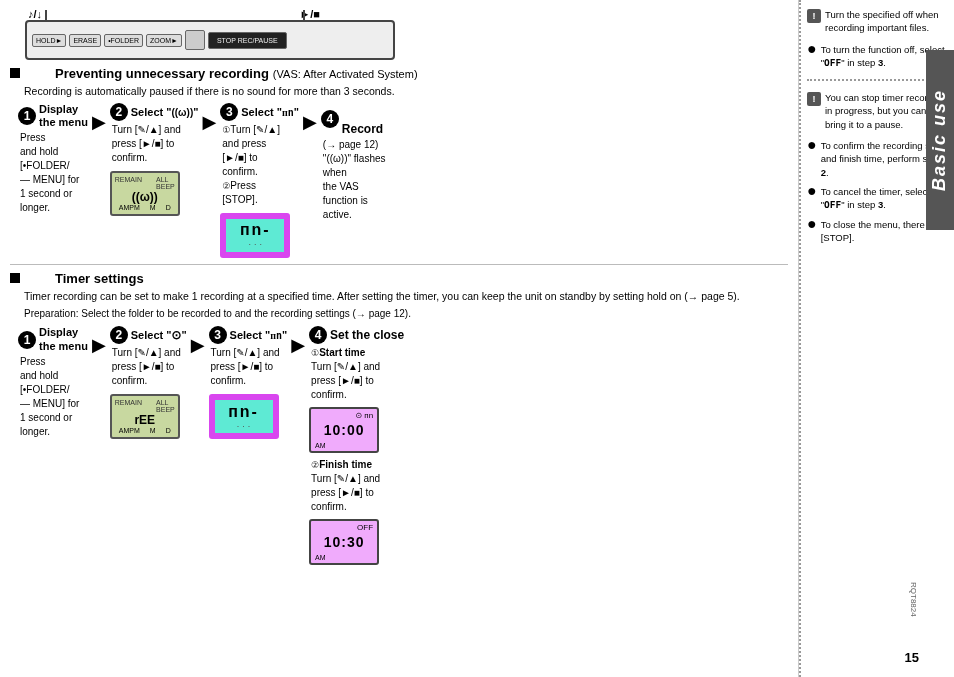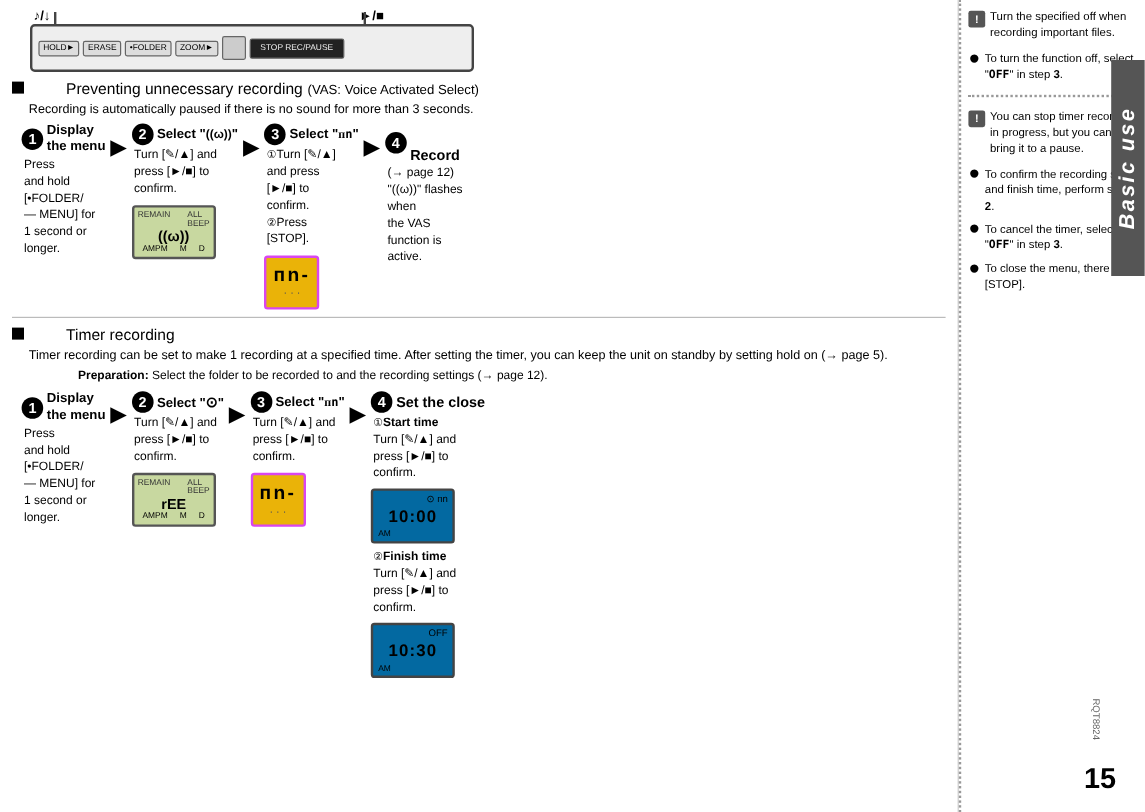--- a/index.html
+++ b/index.html
@@ -53,22 +53,22 @@
       font-style: italic;
       font-weight: bold;
       writing-mode: vertical-rl;
       transform: rotate(180deg);
       letter-spacing: 2px;
     }
 
     .page-number {
       position: absolute;
       bottom: 10px;
-      right: 24px;
-      font-size: 24px;
+      right: 35px;
+      font-size: 13px;
       font-weight: bold;
     }
 
     
     .section-header {
       display: flex;
       align-items: baseline;
       margin-bottom: 3px;
       margin-top: 4px;
     }
@@ -78,21 +78,21 @@
       width: 10px;
       height: 10px;
       background: #000;
       margin-right: 4px;
       flex-shrink: 0;
       margin-top: 2px;
     }
 
     .section-title {
       font-size: 13px;
-      font-weight: normal;
+      font-weight: bold;
       padding-left: 31px;
     }
 
     .section-subtitle {
       font-size: 11px;
       margin-left: 4px;
     }
 
     .section-desc {
       font-size: 10.5px;
@@ -102,43 +102,42 @@
     }
 
     .prep-text {
       font-size: 10px;
       margin-left: 14px;
       margin-bottom: 5px;
       line-height: 1.4;
     }
 
     .prep-text strong {
-      font-weight: bold;
-      margin-left: 41px;
+      font-weight: normal;
     }
 
     
     .lcd-display {
       border: 2px solid #555;
       background: #c8d8a0;
       width: 70px;
       height: 45px;
       display: flex;
       align-items: center;
       justify-content: center;
       font-size: 9px;
       border-radius: 3px;
       flex-direction: column;
       position: relative;
     }
 
     .lcd-display2 {
-      border: 2px solid #d946ef;
-      background: #eab308;
-      width: 46px;
+      border: 6px solid #d946ef;
+      background: #5eead4;
+      width: 70px;
       height: 45px;
       display: flex;
       align-items: center;
       justify-content: center;
       font-size: 9px;
       border-radius: 3px;
       flex-direction: column;
       position: relative;
     }
 
@@ -301,21 +300,21 @@
 
     .arrow-sep {
       font-size: 18px;
       margin-top: 8px;
       flex-shrink: 0;
     }
 
     
     .lcd-timer {
       border: 2px solid #444;
-      background: #0369a1;
+      background: #f0abfc;
       width: 72px;
       height: 50px;
       border-radius: 3px;
       display: flex;
       flex-direction: column;
       align-items: center;
       justify-content: center;
       padding: 2px;
       position: relative;
     }
@@ -368,21 +367,21 @@
         <div class="device-button">ZOOM►</div>
         <div style="width:20px;height:20px;border:1px solid #666;background:#ccc;border-radius:2px;"></div>
         <div class="device-button-lg">STOP REC/PAUSE</div>
       </div>
     </div>
 
     <div>
       <div class="section-header">
         <div class="section-icon"></div>
         <span class="section-title">Preventing unnecessary recording</span>
-        <span class="section-subtitle">(VAS: Voice Activated Select)</span>
+        <span class="section-subtitle">(VAS: After Activated System)</span>
       </div>
       <div class="section-desc">Recording is automatically paused if there is no sound for more than 3 seconds.</div>
 
       <div class="steps-container">
 
         <div class="step-block">
           <div class="step-header">
             <div class="step-circ-sm">1</div>
             <span style="font-weight:bold;font-size:11px;line-height:1.2;">Display<br>the menu</span>
           </div>
@@ -444,21 +443,21 @@
         </div>
 
       </div>
     </div>
 
     <hr class="thin" style="margin:6px 0;">
 
     <div>
       <div class="section-header">
         <div class="section-icon"></div>
-        <span class="section-title">Timer recording</span>
+        <span class="section-title">Timer settings</span>
       </div>
       <div class="section-desc">Timer recording can be set to make 1 recording at a specified time. After setting the timer, you can keep the unit on standby by setting hold on (→ page 5).</div>
       <div class="prep-text">
         <strong>Preparation:</strong> Select the folder to be recorded to and the recording settings (→ page 12).
       </div>
 
       <div class="steps-container">
 
         <div class="step-block">
           <div class="step-header">

